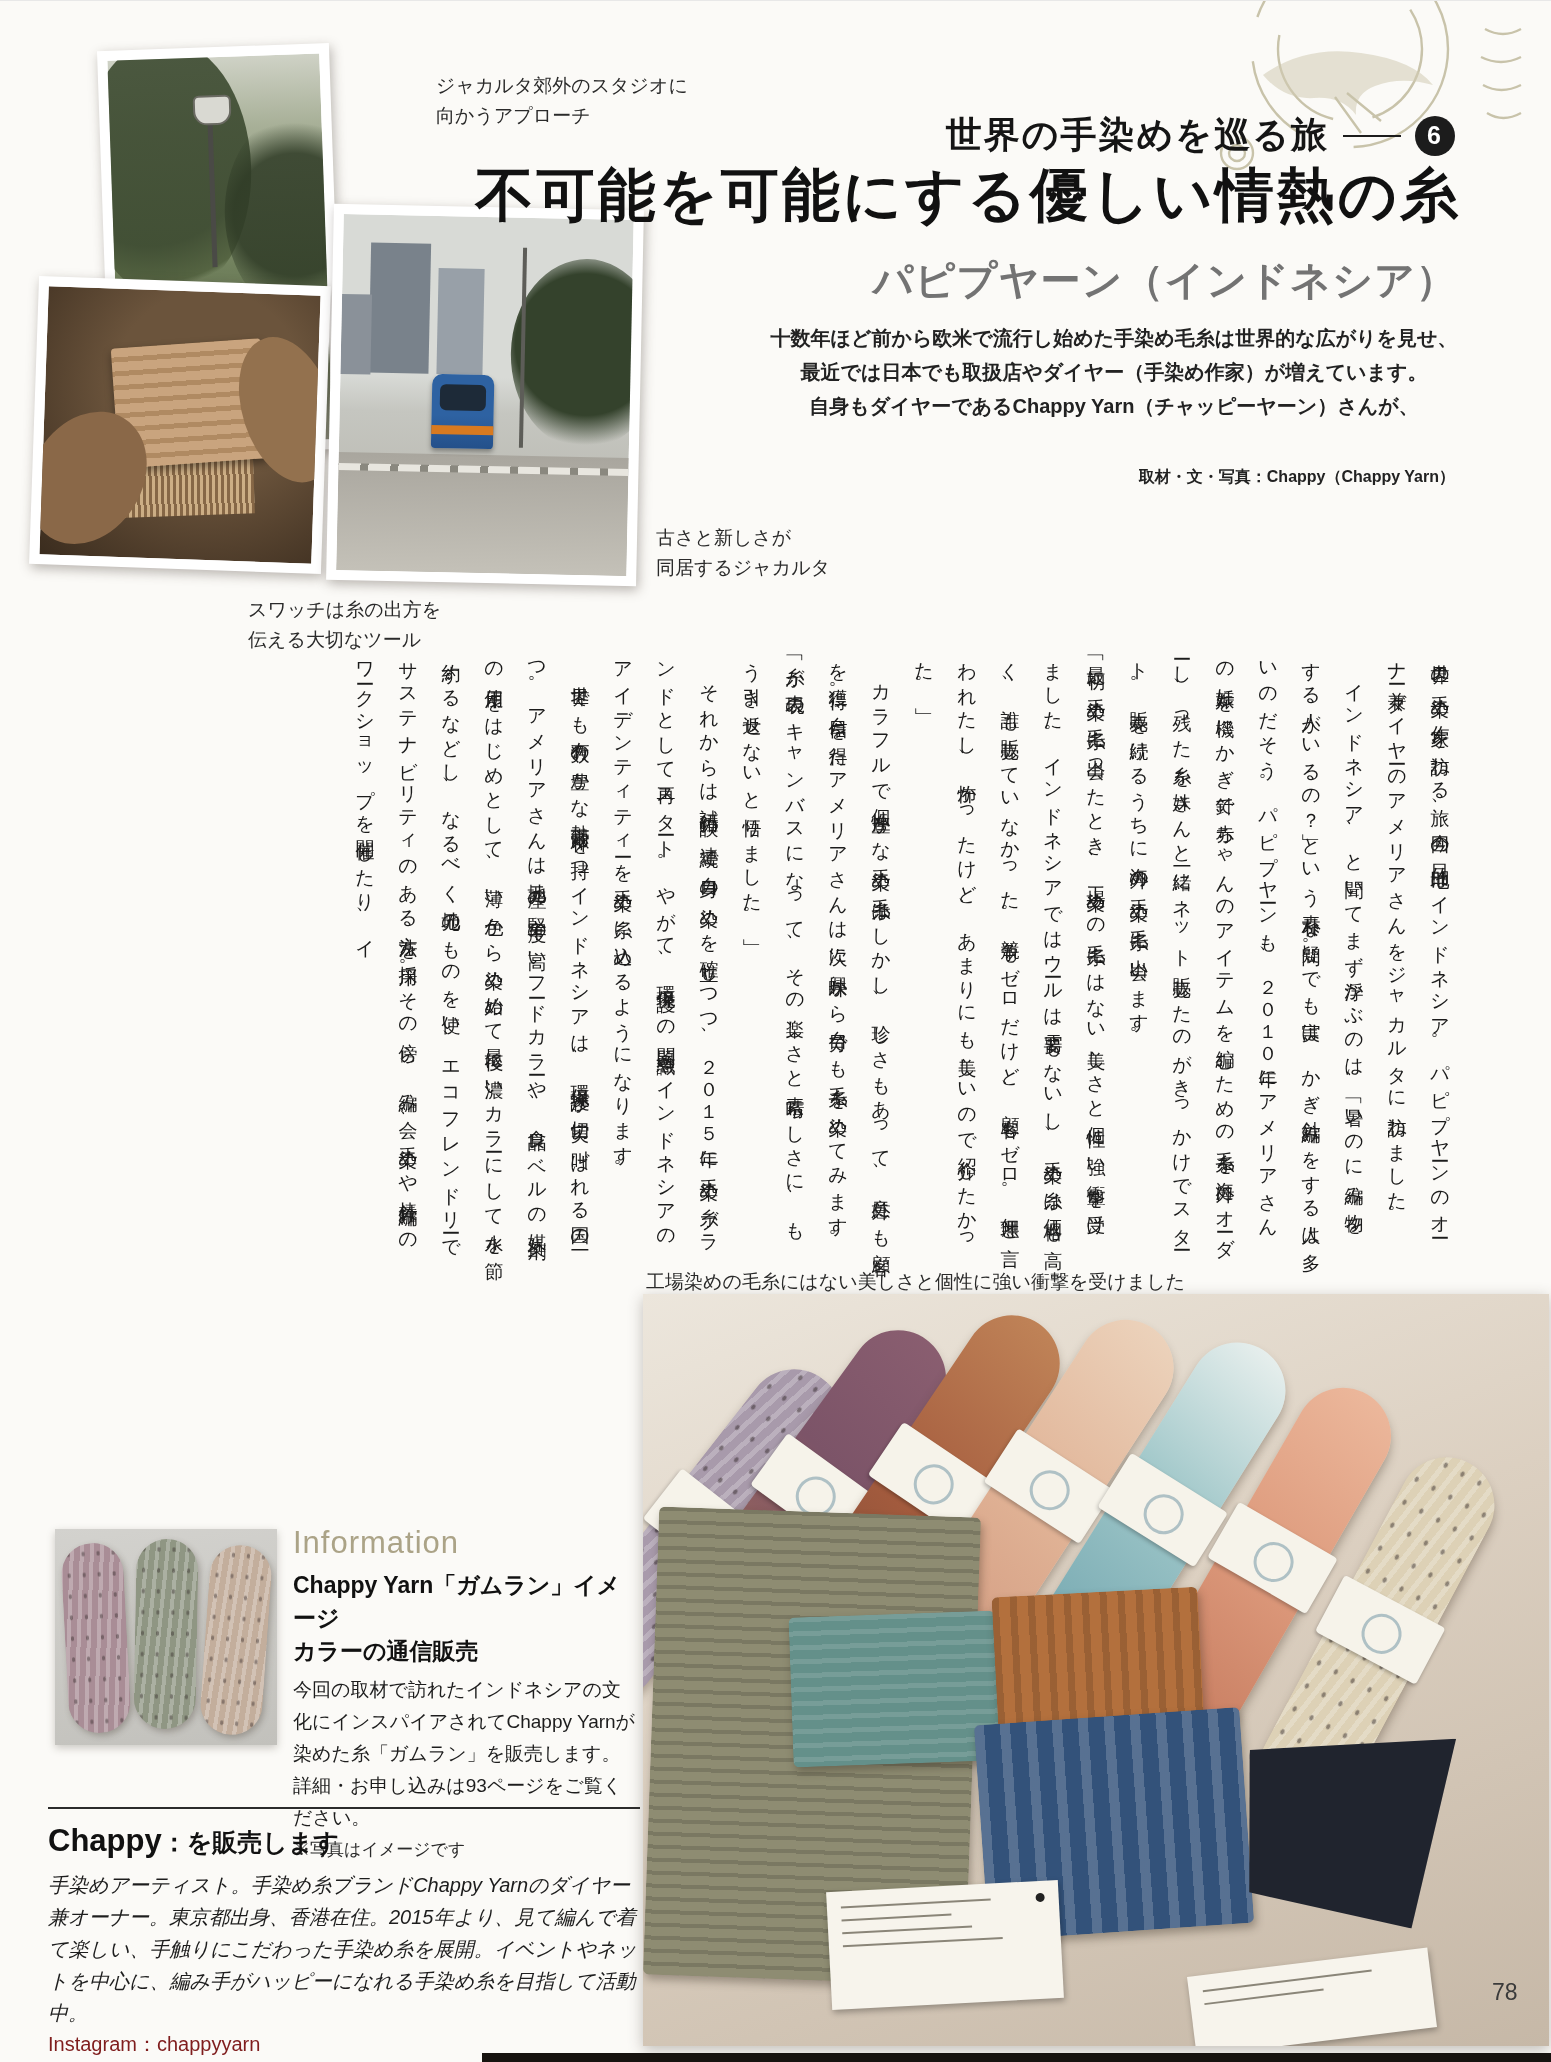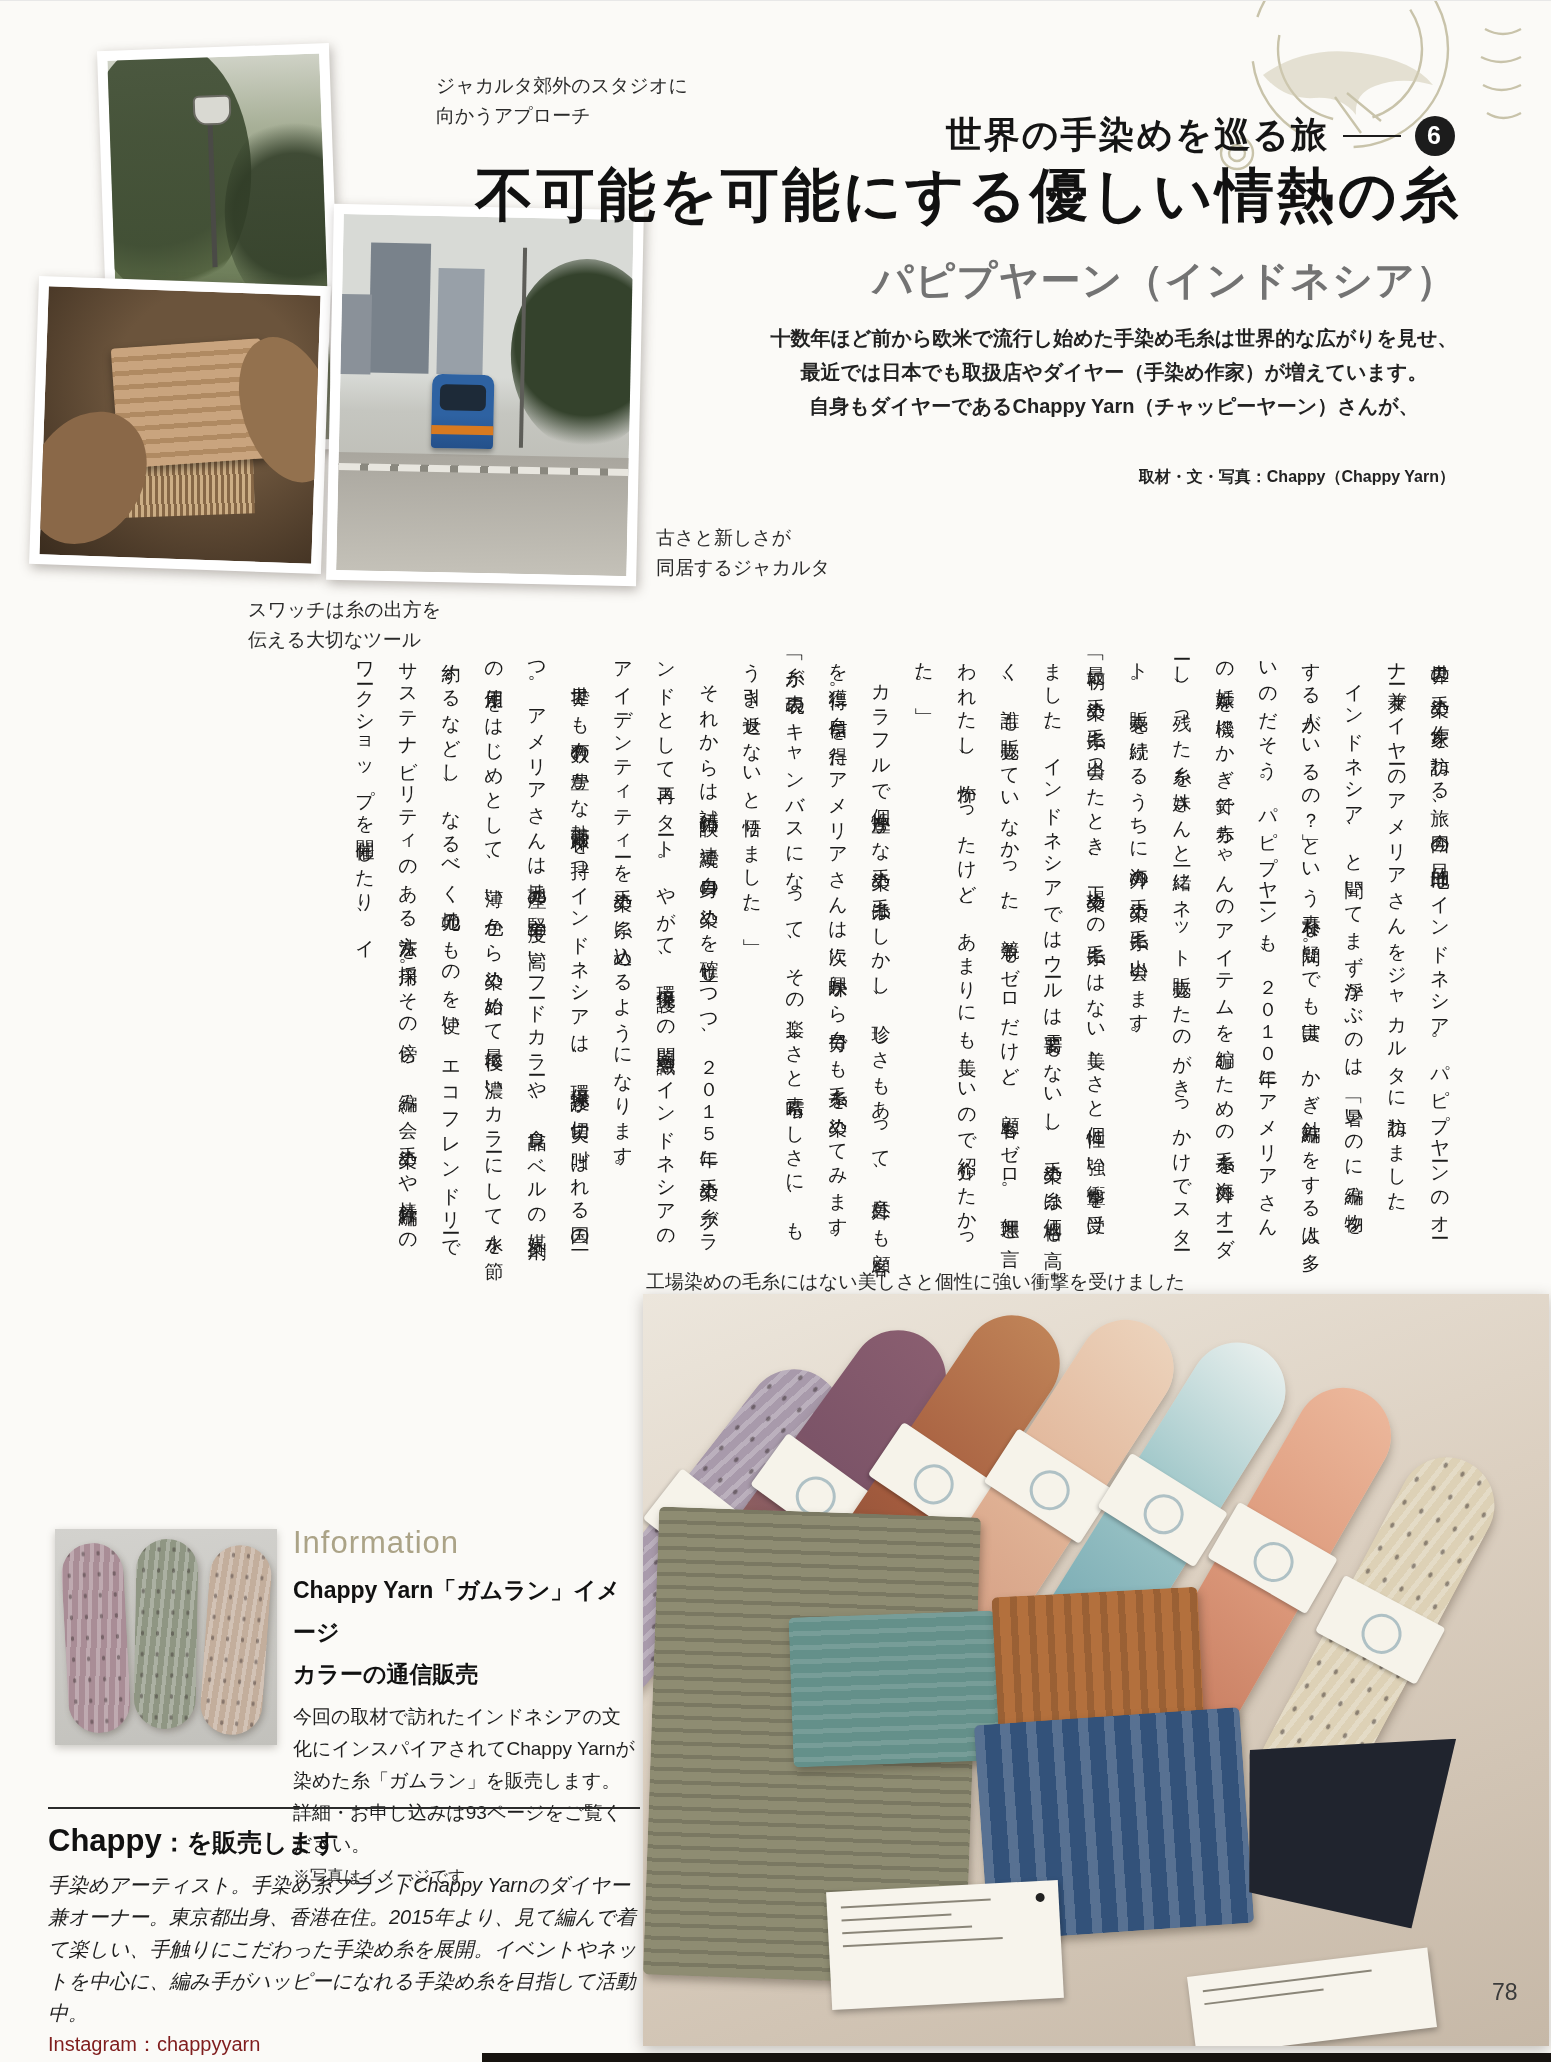--- a/index.html
+++ b/index.html
@@ -145,21 +145,21 @@
     background-image:radial-gradient(rgba(45,35,35,.4) 1.3px, transparent 2px),
       repeating-linear-gradient(95deg, rgba(255,255,255,.25) 0 4px, transparent 4px 10px);
     background-size:15px 21px, auto; }
   .m1 { left:10px; top:14px; transform:rotate(-3deg); background-color:#a98d96; }
   .m2 { left:80px; top:10px; transform:rotate(1deg);  background-color:#8f9683; }
   .m3 { left:150px; top:16px; transform:rotate(4deg); background-color:#c3ae9c; }
 
   
   .info { position:absolute; left:293px; top:1524px; width:346px; }
   .info-heading { font-size:31px; letter-spacing:1px; color:#aba387; }
-  .info-title { margin-top:8px; font-size:23px; font-weight:700; line-height:42px; color:#111; }
+  .info-title { margin-top:8px; font-size:23px; font-weight:700; line-height:33px; color:#111; }
   .info-body { margin-top:6px; font-size:19px; line-height:32px; color:#1d1d1d; }
   .info-note { margin-top:4px; font-size:17px; color:#2a2a2a; }
 
   
   .profile-rule { position:absolute; left:48px; top:1806px; width:592px; height:2px; background:#2b2b2b; }
   .profile { position:absolute; left:48px; top:1822px; width:596px; }
   .profile-name { font-size:30px; color:#111; }
   .profile-name .en { font-weight:700; font-size:31px; }
   .profile-name .ja { font-size:25px; font-weight:600; }
   .profile-bio { margin-top:10px; font-size:20px; line-height:32px; color:#1d1d1d;font-style:italic; }

